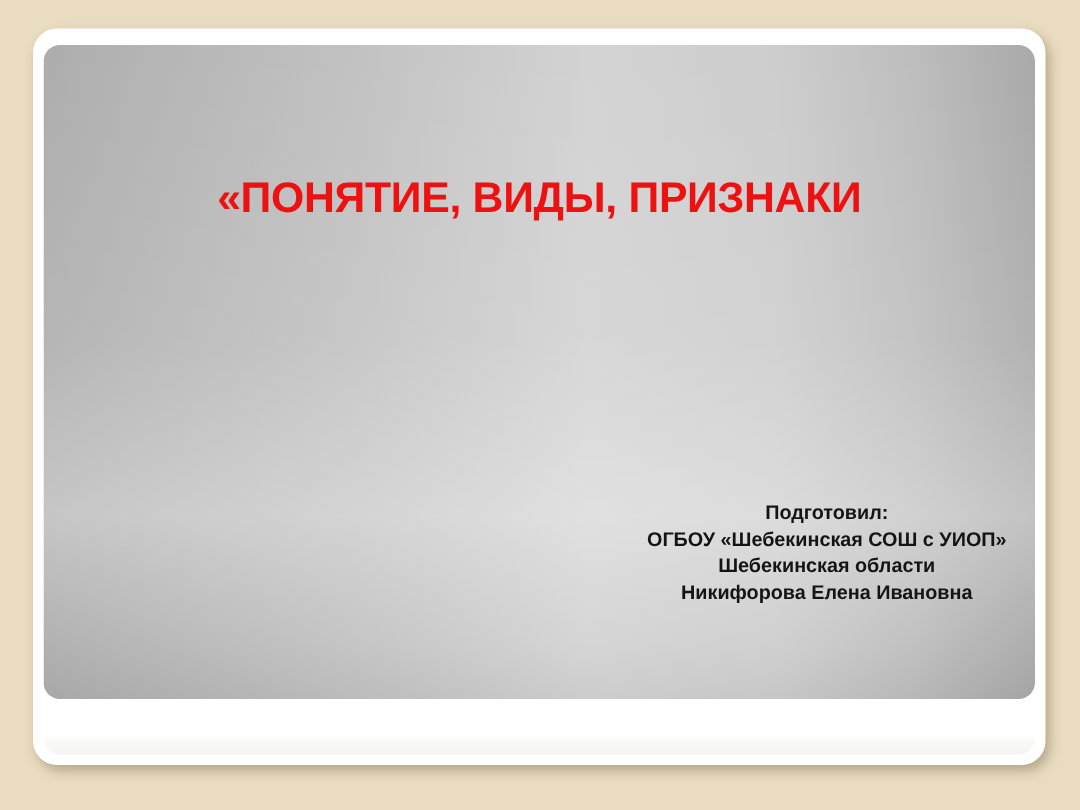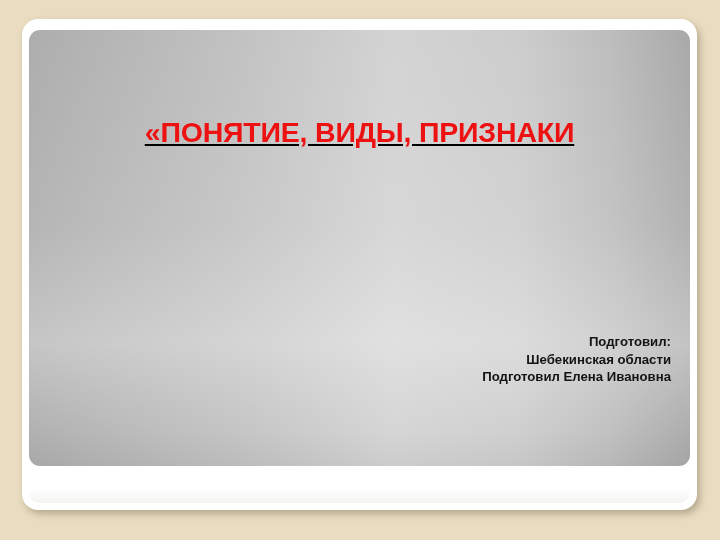--- a/index.html
+++ b/index.html
@@ -62,38 +62,37 @@
 
   
   .title-block {
     position: absolute;
     left: 0;
     top: 86px;
     width: 661px;
     text-align: center;
     padding: 0 14px;
     box-sizing: border-box;
-    text-decoration: underline;
   }
   .title-line {
     color: #ee1111;
     font-family: "Liberation Sans", sans-serif;
     font-weight: bold;
     font-size: 28.5px;
     line-height: 33px;
     letter-spacing: -0.2px;
     white-space: nowrap;
   }
 
   
   .author-block {
     position: absolute;
     right: 19px;
     top: 303px;
-    text-align: right;
+    text-align: center;
   }
   .author-line {
     color: #141414;
     font-family: "Liberation Sans", sans-serif;
     font-weight: bold;
     font-size: 13.2px;
     line-height: 17.6px;
     white-space: nowrap;
   }
 
@@ -116,22 +115,23 @@
   <div class="slide-card">
 
     <div class="content-panel">
 
       <div class="title-block">
         <div class="title-line">«ПОНЯТИЕ, ВИДЫ, ПРИЗНАКИ</div>
       </div>
 
       <div class="author-block">
         <div class="author-line">Подготовил:</div>
+        <div class="author-line">ОГБОУ «Шебекинская  СОШ с УИОП»</div>
         <div class="author-line">Шебекинская области</div>
-        <div class="author-line">Подготовил  Елена Ивановна</div>
+        <div class="author-line">Никифорова  Елена Ивановна</div>
       </div>
 
     </div>
 
     <div class="card-footer-band"></div>
 
   </div>
 
 </div>
 

